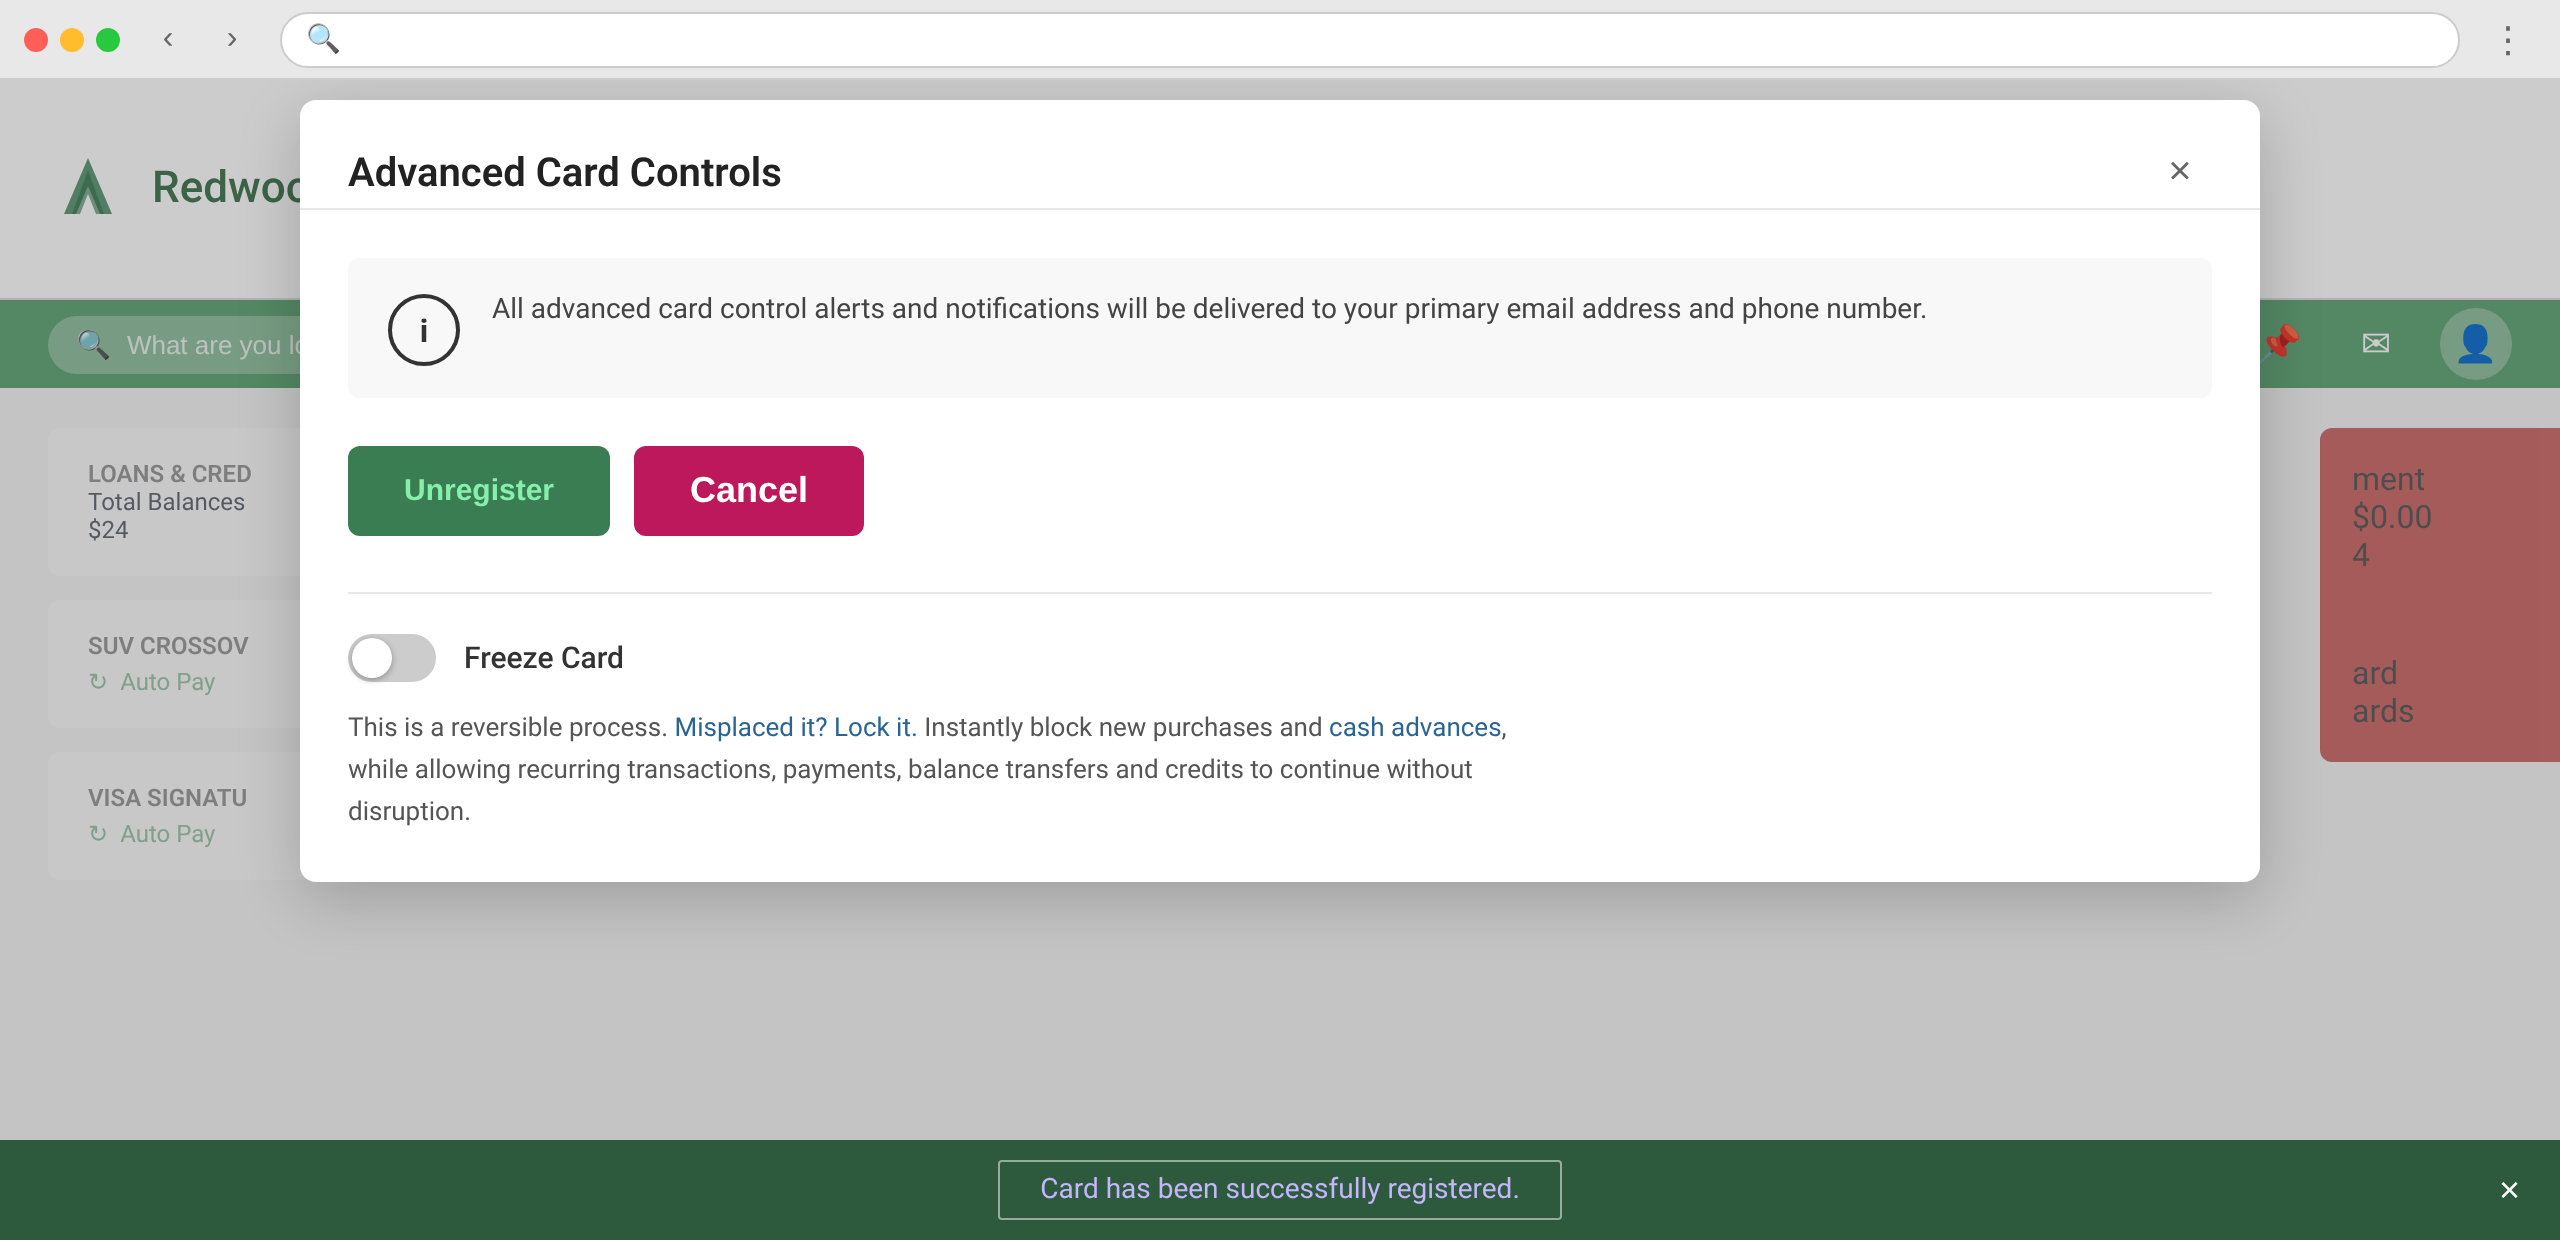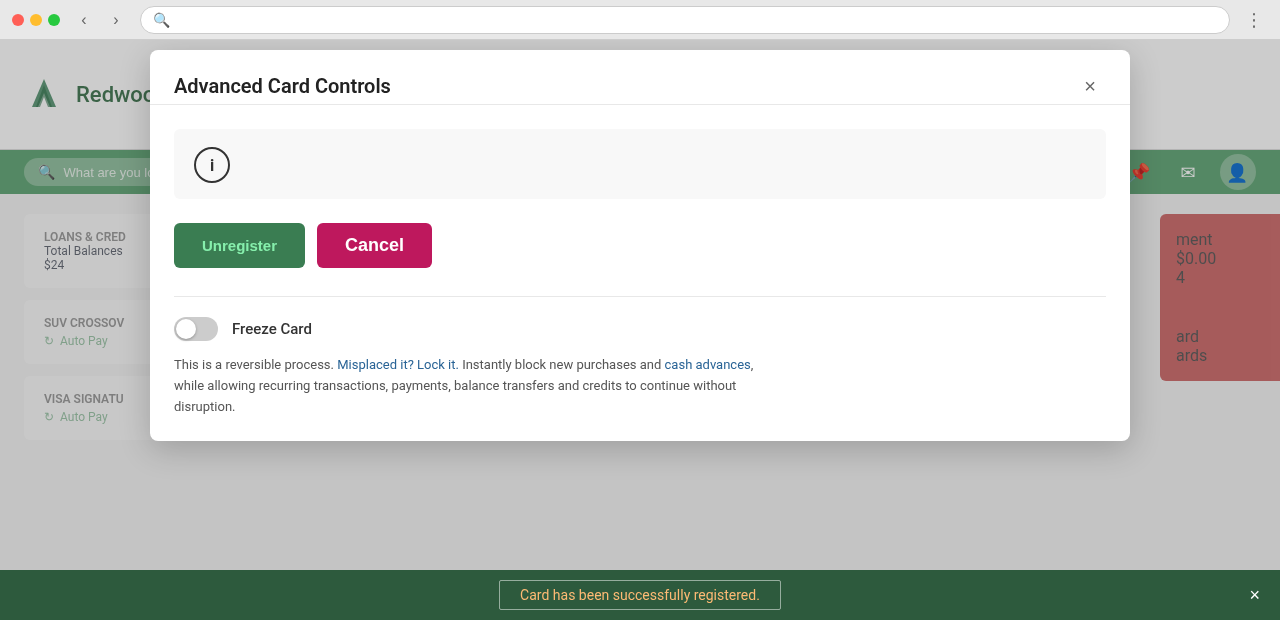--- a/index.html
+++ b/index.html
@@ -395,21 +395,21 @@
       left: 0;
       right: 0;
       background: #2d5a3d;
       height: 50px;
       display: flex;
       align-items: center;
       justify-content: center;
       z-index: 20;
     }
     .toast-message {
-      color: #fdba74;
+      color: #c4b5fd;
       font-size: 14px;
       border: 1px solid rgba(255,255,255,0.5);
       padding: 6px 20px;
       border-radius: 2px;
     }
     .toast-close {
       position: absolute;
       right: 20px;
       color: white;
       font-size: 18px;
@@ -501,20 +501,21 @@
 
       <div class="modal-header">
         <h2 class="modal-title">Advanced Card Controls</h2>
         <button class="modal-close">×</button>
       </div>
 
       <div class="modal-body">
 
         <div class="info-notice">
           <div class="info-icon">i</div>
+          <p class="info-text">All advanced card control alerts and notifications will be delivered to your primary email address and phone number.</p>
         </div>
 
         <div class="btn-row">
           <button class="btn-unregister">Unregister</button>
           <button class="btn-cancel">Cancel</button>
         </div>
 
         <div class="freeze-section">
           <div class="freeze-row">
             <div class="toggle">

